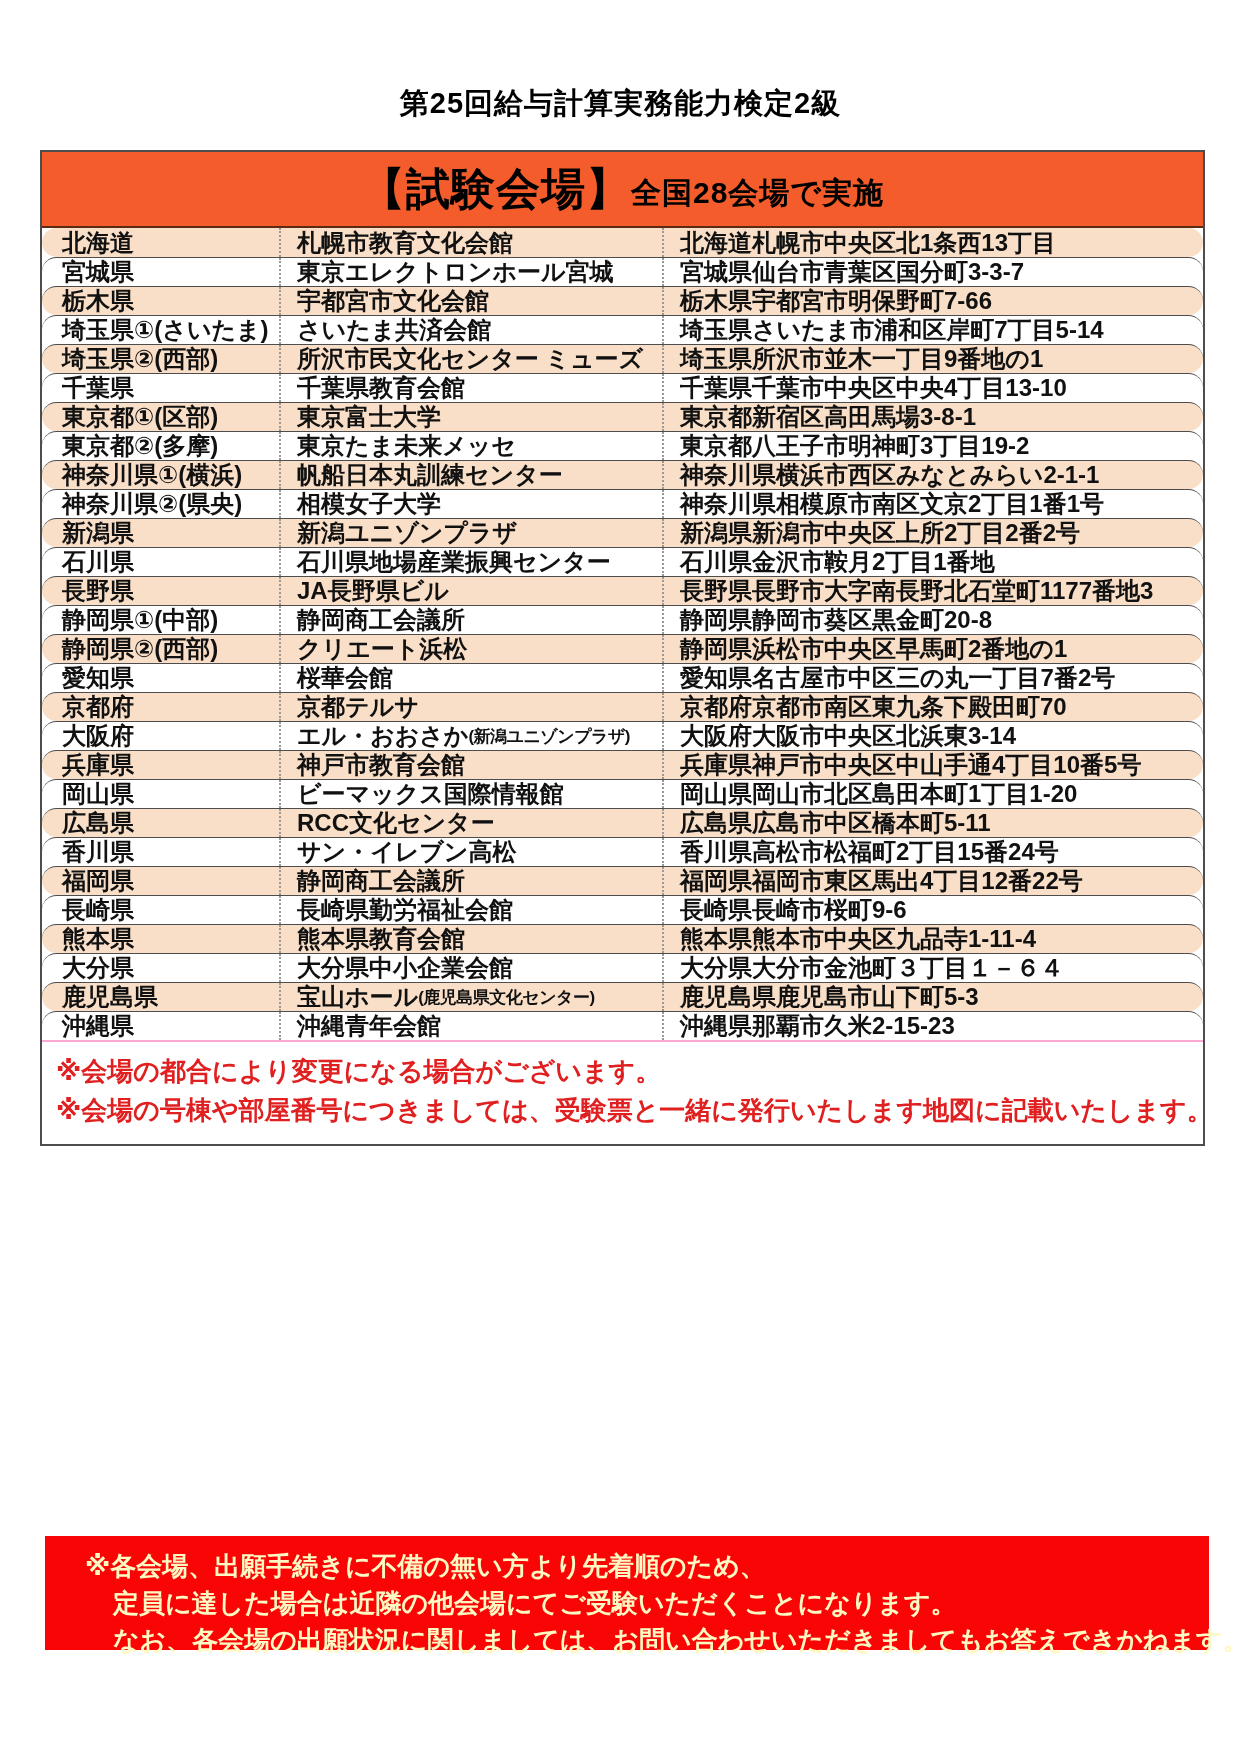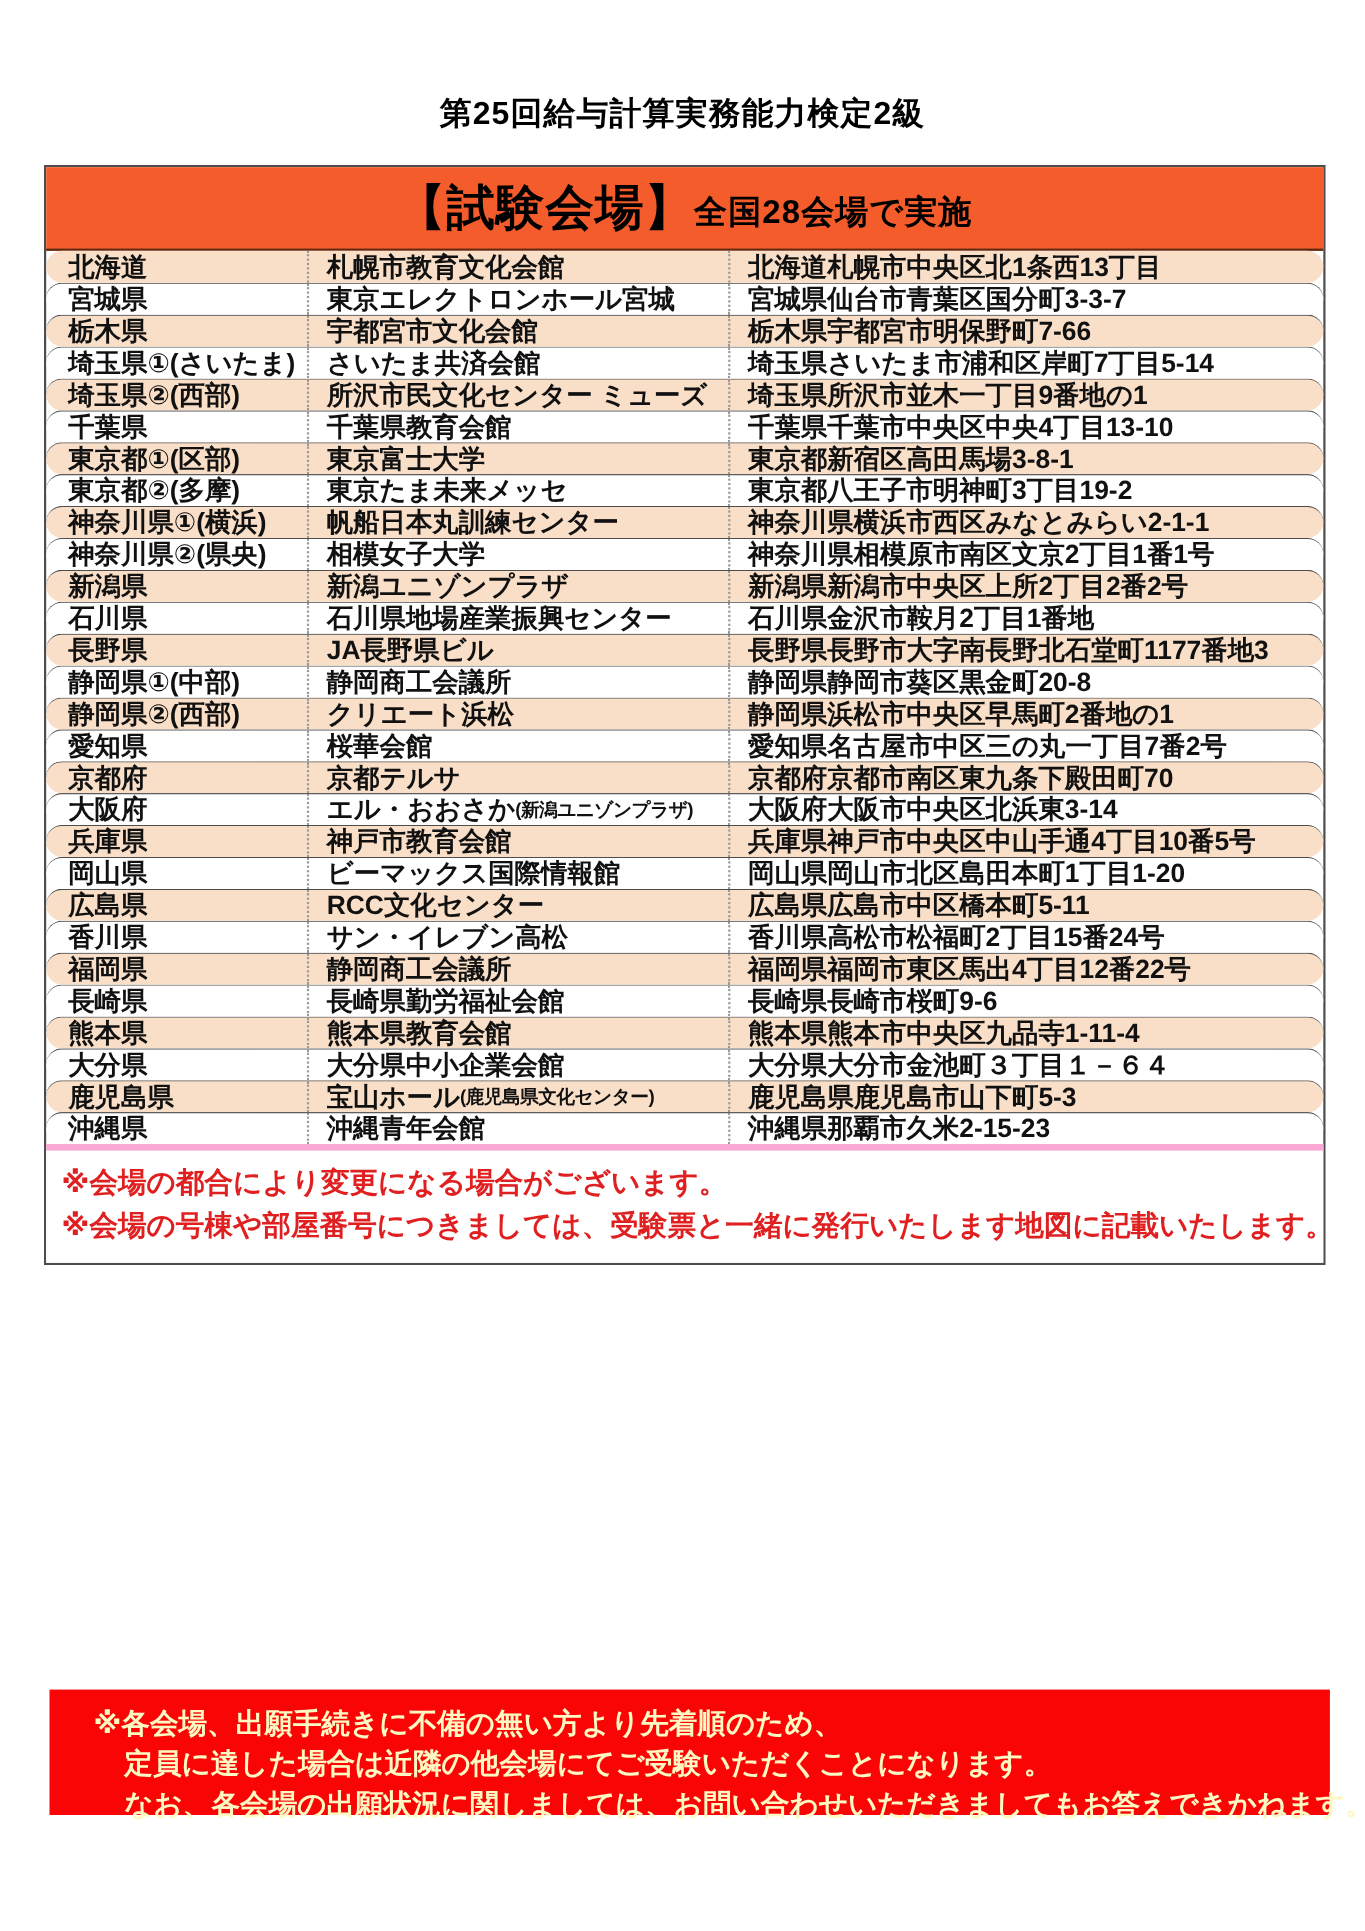--- a/index.html
+++ b/index.html
@@ -75,21 +75,21 @@
   .col-pref  { width: 237px; padding-left: 20px; }
   .col-venue {
     width: 385px;
     padding-left: 16px;
     border-left: 2px dotted #999999;
     border-right: 2px dotted #999999;
   }
   .col-address { flex: 1; padding-left: 16px; }
   .venue-note { font-size: 17px; font-weight: bold; letter-spacing: -0.5px; }
   .notes {
-    border-top: 6px solid #f9a8d4;
+    border-top: 2px solid #f9a8d4;
     background: #ffffff;
     padding: 10px 28px 14px 14px;
   }
   .notes .note-line {
     color: #E02020;
     font-size: 26px;
     font-weight: bold;
     line-height: 39px;
     white-space: nowrap;
   }

